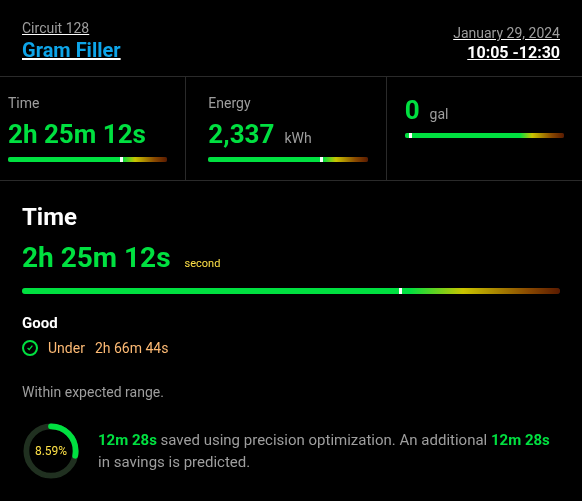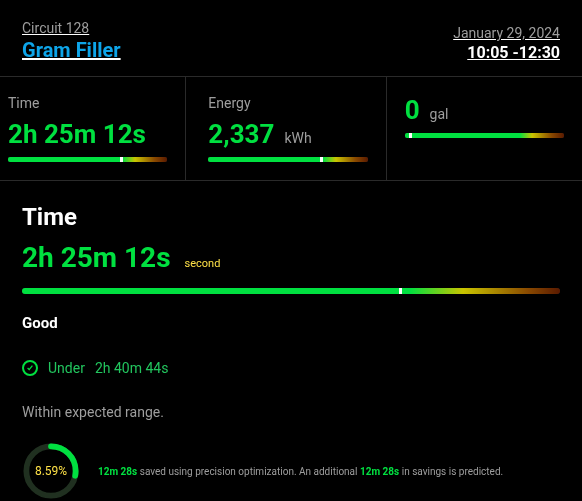--- a/index.html
+++ b/index.html
@@ -28,29 +28,29 @@
   .optrow { display: flex; align-items: center; gap: 8px; color: #9e9e9e; font-size: 14px; }
   .title { font-size: 24px; font-weight: 700; color: #fff; }
   .bigvalrow { display: flex; align-items: baseline; gap: 14px; }
   .bigval { color: #00e040; font-size: 28px; font-weight: 700; }
   .bigunit { color: #fde047; font-size: 11px; }
   .bigbar { height: 6px; width: 100%; position: relative; border-radius: 3px; overflow: hidden; background: #1e1e1e; margin-top: 4px; }
   .bigbar .grad { position: absolute; inset: 0; background: linear-gradient(to right, #00e040 0%, #00e040 72%, #c9c400 82%, #8a4a00 94%, #5a1a00 100%); }
   .bigbar .marker { position: absolute; top: -2px; height: 10px; width: 3px; background: #fff; border-radius: 1px; }
   .status-section { margin-top: 10px; display: flex; flex-direction: column; gap: 8px; }
   .status-label { font-size: 15px; font-weight: 700; color: #fff; }
-  .under-row { display: flex; align-items: center; gap: 10px; color: #22c55e; font-size: 14px; margin-top: 20px; }
+  .under-row { display: flex; align-items: center; gap: 10px; color: #fdba74; font-size: 14px; }
   .check { width: 16px; height: 16px; border: 2px solid #00e040; border-radius: 50%; display: flex; align-items: center; justify-content: center; }
   .check svg { width: 8px; height: 8px; display: block; }
   .status-desc { color: #9e9e9e; font-size: 14px; margin-top: 20px; }
   .savings { margin-top: 12px; display: flex; align-items: center; gap: 18px; }
   .ring { width: 58px; height: 58px; position: relative; flex: 0 0 58px; }
   .ring svg { width: 58px; height: 58px; transform: rotate(-90deg); }
   .ring-text { position: absolute; inset: 0; display: flex; align-items: center; justify-content: center; font-size: 12px; color: #fde047; }
-  .savings-text { font-size: 10px; color: #9e9e9e; line-height: 1.5; }
+  .savings-text { font-size: 15px; color: #9e9e9e; line-height: 1.5; }
   .hl { color: #00e040; font-weight: 700; }
   .icon { display: inline-flex; }
 </style>
 </head>
 <body>
 
 <div class="wrap">
   <div class="header">
     <div class="hdr-left">
       <div class="circuit">Circuit 128</div>
@@ -110,21 +110,21 @@
 
     <div class="status-section">
       <div class="status-label">Good</div>
       <div class="under-row">
         <span class="check">
           <svg viewBox="0 0 10 10">
               <path d="M2 5l2 2 4-5" fill="none" stroke="#00e040" stroke-width="1.6"></path>
             </svg>
         </span>
         <span>Under</span>
-        <span>2h 40m 44s</span>
+        <span>2h 66m 44s</span>
       </div>
       <div class="status-desc">Within expected range.</div>
     </div>
 
     <div class="savings">
       <div class="ring">
         <svg viewBox="0 0 40 40">
           <circle cx="20" cy="20" r="17" fill="none" stroke="#203020" stroke-width="4"></circle>
           <circle cx="20" cy="20" r="17" fill="none" stroke="#00e040" stroke-width="4" stroke-linecap="round" stroke-dasharray="106.8" stroke-dashoffset="76.91"></circle>
         </svg>

